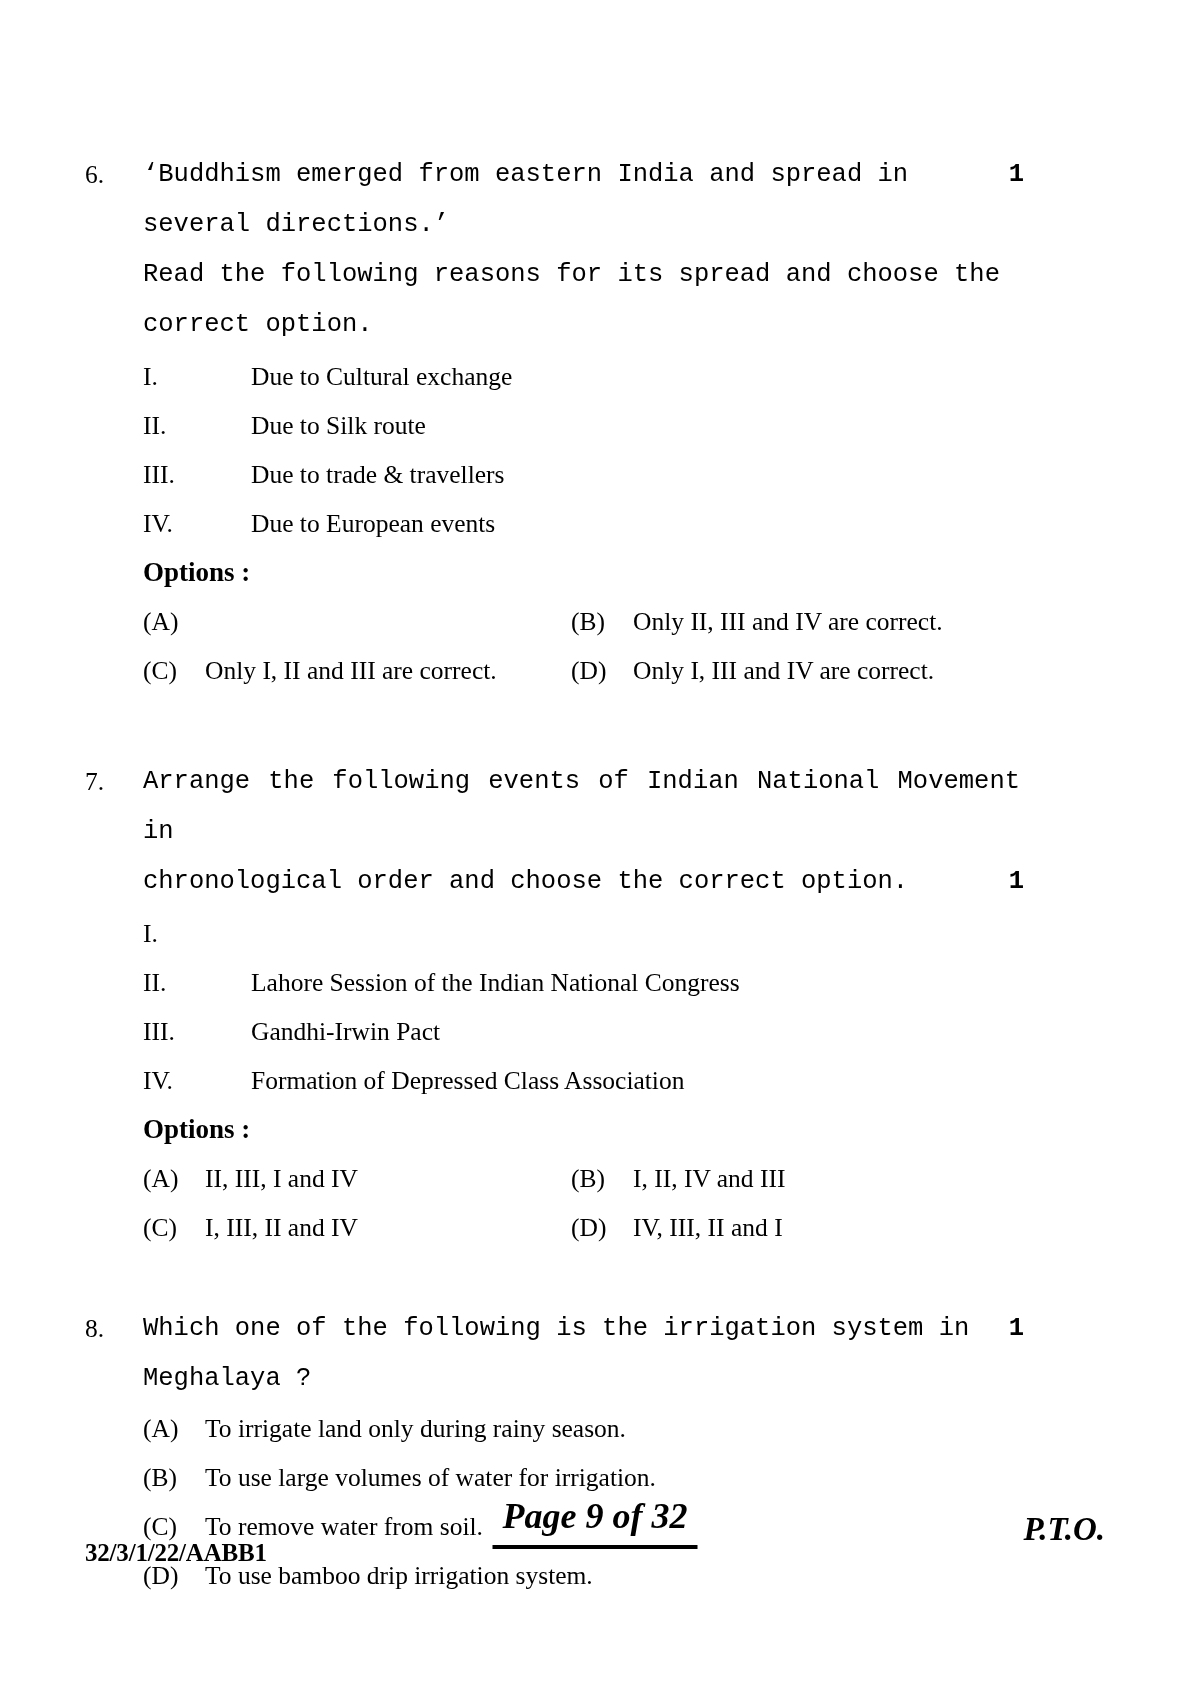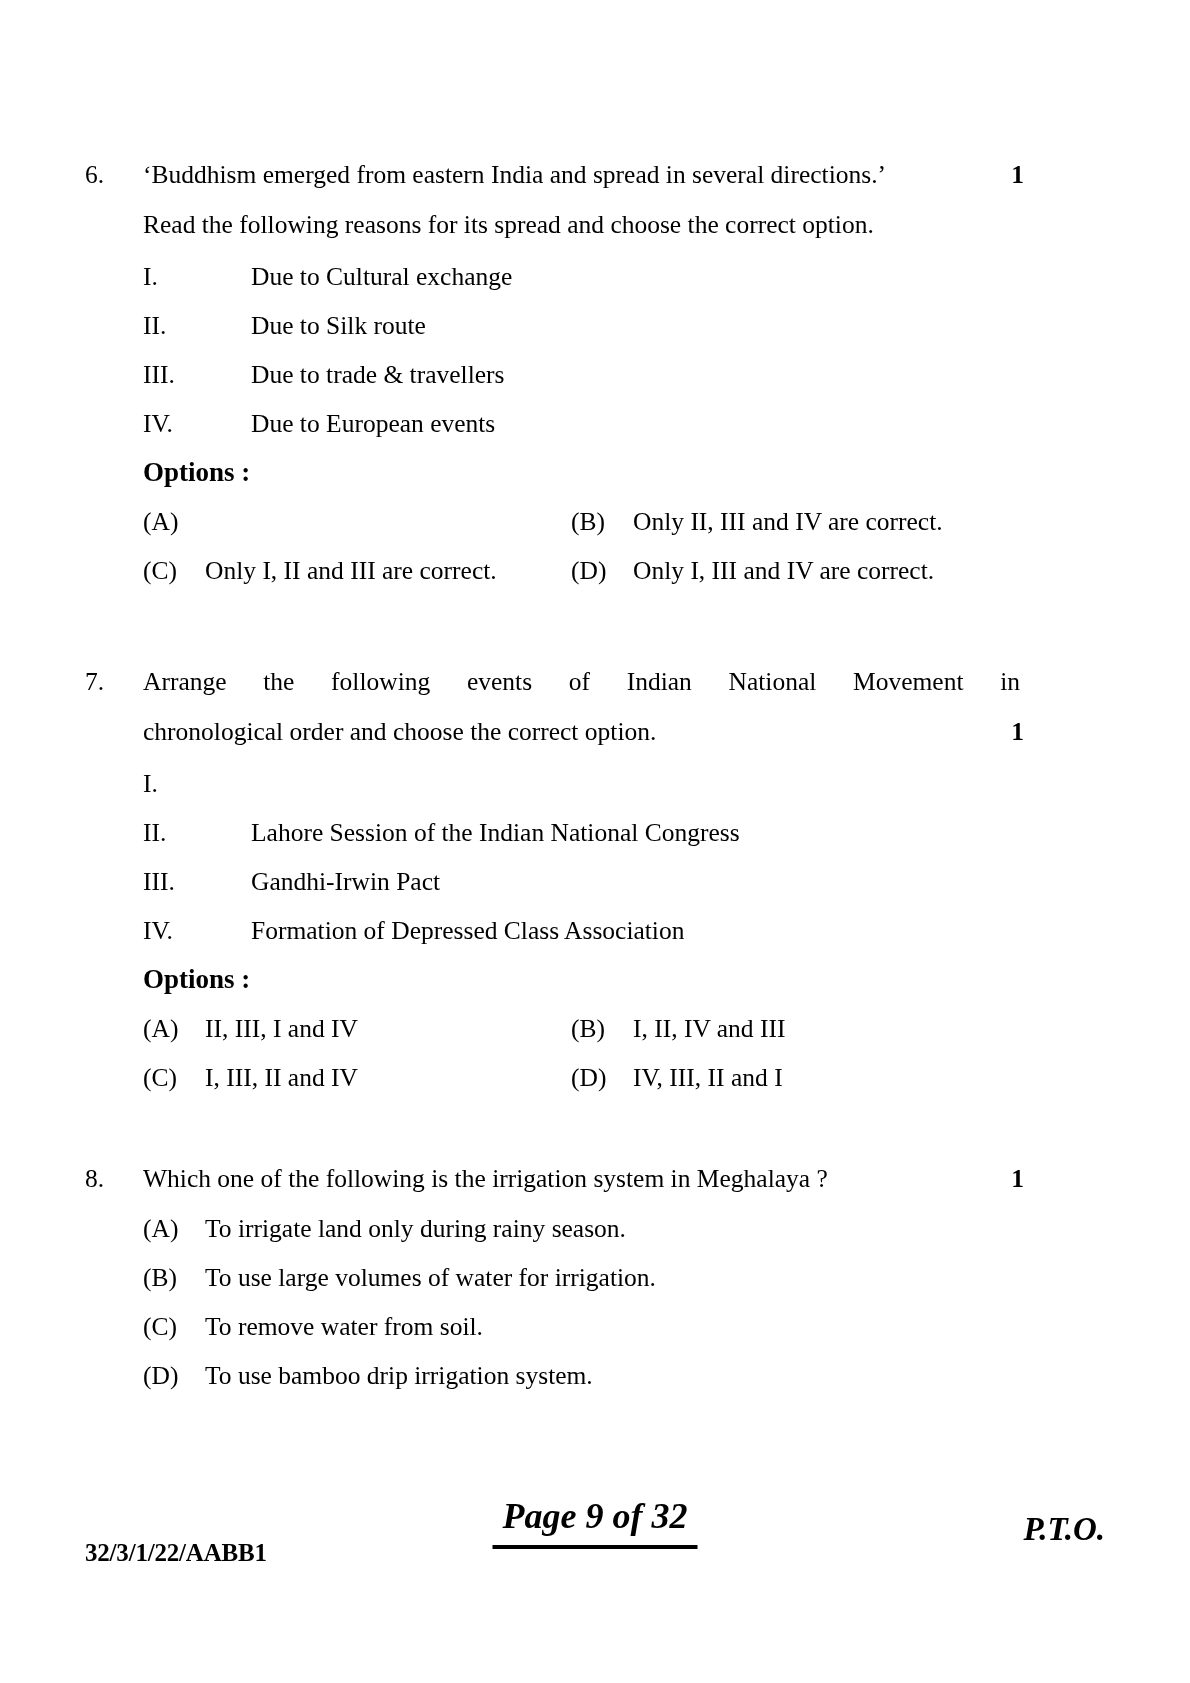--- a/index.html
+++ b/index.html
@@ -47,20 +47,21 @@
   }
   .q-body {
     flex: 1 1 auto;
     min-width: 0;
   }
   .q-line {
     font-size: 25.5px;
     line-height: 50px;
     position: relative;
     white-space: nowrap;
+    font-family: Liberation Mono, monospace;
   }
   .q-line.justify {
     white-space: normal;
     text-align: justify;
     text-align-last: justify;
   }
   .q-line.plain {
     white-space: normal;
     text-align: left;
   }

